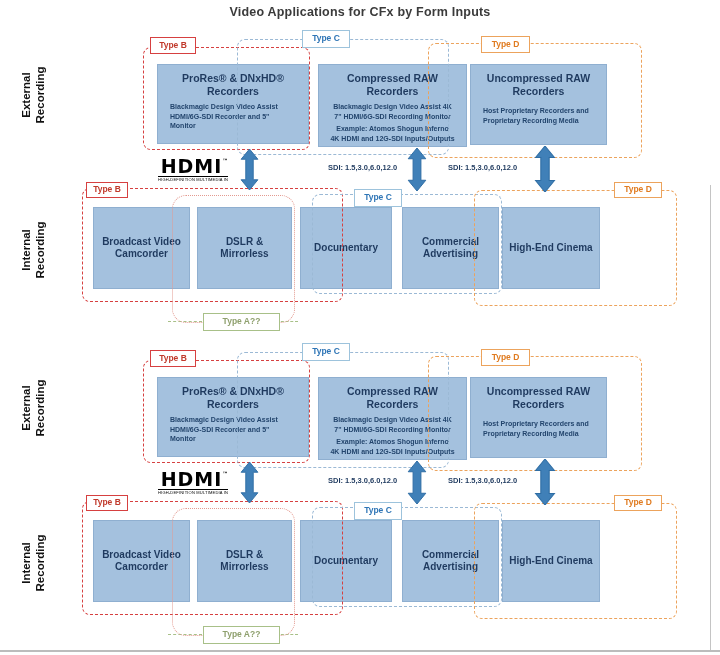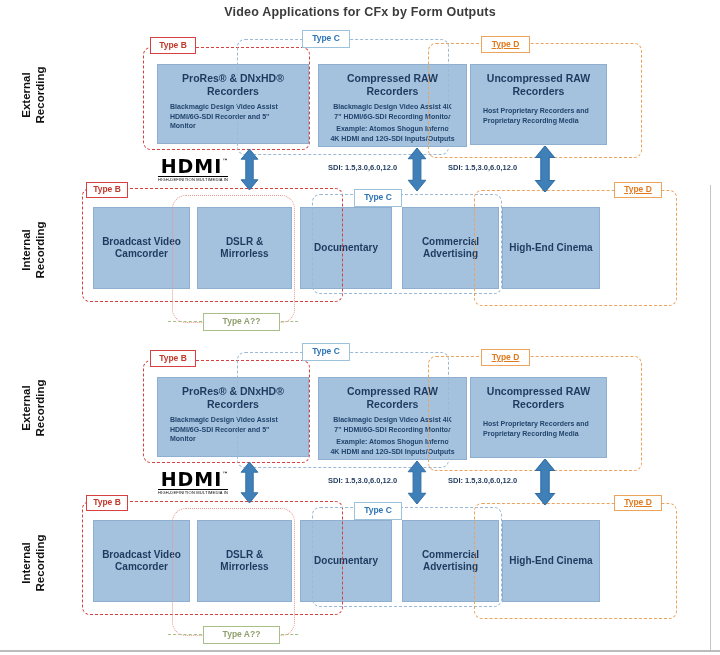--- a/index.html
+++ b/index.html
@@ -21,21 +21,21 @@
   .drect.red{border-color:#d64040;}
   .drect.blue{border-color:#9bb9d5;}
   .drect.orange{border-color:#eca35c;}
   .drect.salmon{border-color:#e39a90;border-style:dotted;border-radius:14px;}
 
   
   .tag{position:absolute;background:#fff;border:1px solid;text-align:center;
        font-size:8.5px;font-weight:bold;line-height:1.7;z-index:6;}
   .tag.b{border-color:#d64040;color:#c0392b;}
   .tag.c{border-color:#9dc3dc;color:#2e75b6;}
-  .tag.d{border-color:#eca35c;color:#e07b20;text-decoration:underline;}
+  .tag.d{border-color:#eca35c;color:#e07b20;}
   .tag.a{border-color:#a8c088;color:#8fa06e;}
 
   
   .bluebox{position:absolute;background:#a4c1de;border:1px solid #8fafd0;color:#1f3a5f;z-index:2;}
   .ebox .btitle{font-size:10.5px;font-weight:bold;text-align:center;line-height:1.2;
                 padding:7px 8px 0 8px;}
   .ebox .bsub{font-size:7px;line-height:1.35;padding:5px 10px 0 12px;font-weight:bold;color:#23456d;}
   .ebox .bsub.center{text-align:center;padding:5px 4px 0 4px;}
   .ebox .gap{height:3px;}
   .ibox-label{position:absolute;top:0;left:0;right:0;bottom:0;display:flex;align-items:center;
@@ -55,21 +55,21 @@
 
   .green-stub{position:absolute;border-bottom:1px dashed #a8c088;z-index:3;}
   .gray-line-bottom{position:absolute;left:0;top:650px;width:720px;height:2px;background:#bcbcbc;}
   .gray-line-right{position:absolute;left:710px;top:185px;width:1px;height:465px;background:#c4c4c4;}
 </style>
 </head>
 <body>
 
 <div id="canvas">
 
-  <div class="page-title">Video Applications for CFx by Form Outputs</div>
+  <div class="page-title">Video Applications for CFx by Form Inputs</div>
 
   <div class="half">
 
     <div class="side-label ext">
       <div>External</div>
       <div>Recording</div>
     </div>
     <div class="side-label int">
       <div>Internal</div>
       <div>Recording</div>

